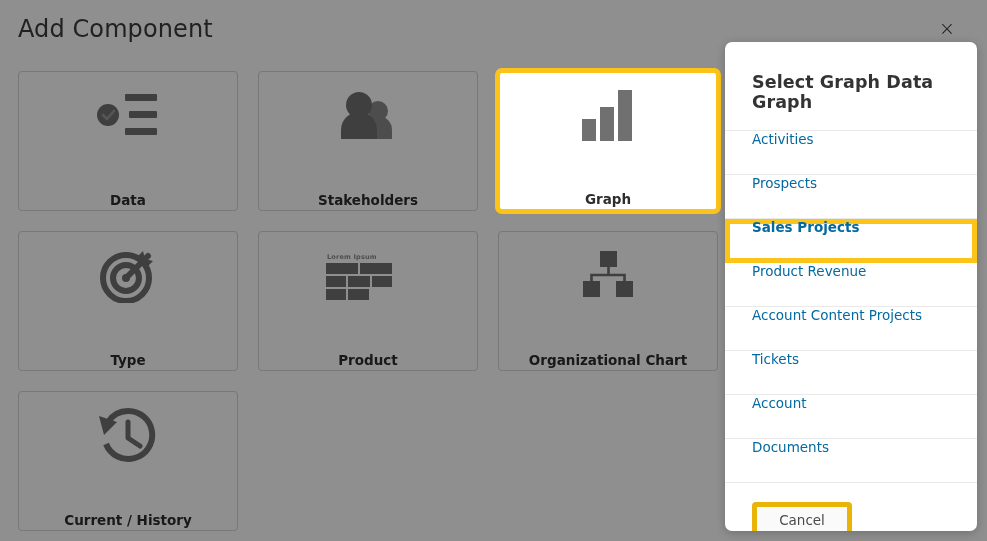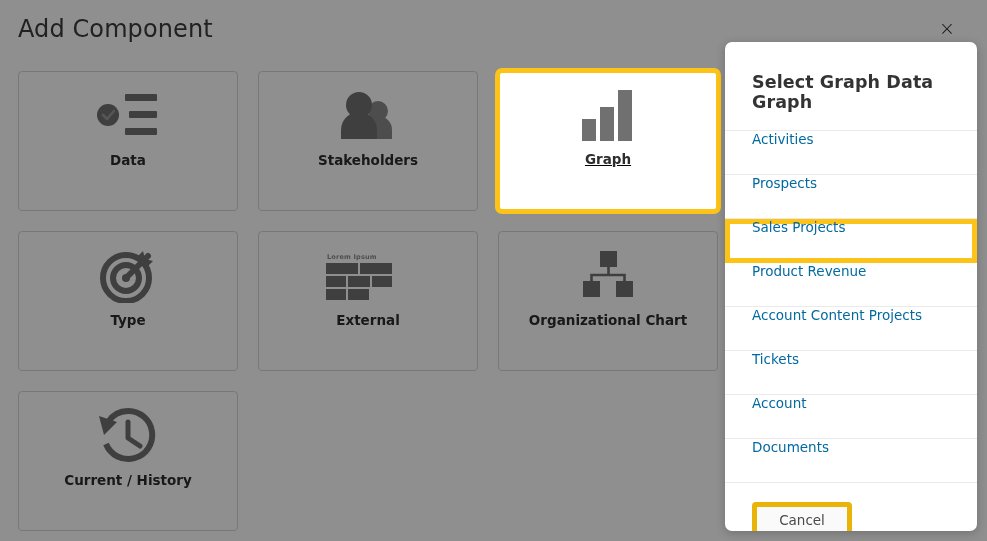--- a/index.html
+++ b/index.html
@@ -86,39 +86,39 @@
     align-items: center;
     justify-content: flex-start;
     cursor: pointer;
   }
 
   .component-card.selected {
     border: none;
     outline: 5px solid #fcc419;
     outline-offset: -2px;
     z-index: 8;
-    text-decoration: underline;
   }
 
   .card-icon {
     height: 80px;
     width: 100%;
     display: flex;
     align-items: center;
     justify-content: center;
     padding-top: 6px;
   }
 
   .card-label {
     font-size: 13.5px;
     font-weight: 700;
     color: #2e2e2e;
     text-align: center;
     line-height: 16px;
     padding: 0 6px;
+    margin-top: 40px;
   }
 
   .icon-fill    { fill: #707070; }
   .icon-fill-lt { fill: #8a8a8a; }
   .icon-stroke  { stroke: #707070; fill: none; }
 
   
   .section-icon { width: 84px; padding-top: 4px; }
   .section-icon .lorem {
     font-size: 6.5px;
@@ -166,20 +166,21 @@
     color: #0369a1;
     border-bottom: 1px solid #eaeaea;
     cursor: pointer;
     background: #ffffff;
   }
 
   .option-row.highlighted {
     border-bottom: none;
     box-shadow: inset 0 0 0 5px #fcc419;
     z-index: 2;
+    font-weight: bold;
   }
 
   .popover-footer {
     padding: 19px 0 0 27px;
   }
 
   .cancel-btn {
     width: 100px;
     height: 35px;
     background: #fafafa;
@@ -286,21 +287,21 @@
               <div class="blk" style="width:20px"></div>
               <div class="blk" style="width:22px"></div>
               <div class="blk" style="width:20px"></div>
             </div>
             <div class="blk-row">
               <div class="blk" style="width:20px"></div>
               <div class="blk" style="width:21px"></div>
             </div>
           </div>
         </div>
-        <div class="card-label">External</div>
+        <div class="card-label">Product</div>
       </div>
 
       <div class="component-card">
         <div class="card-icon">
           <svg width="54" height="52" viewBox="0 0 54 52">
             <rect x="19" y="2" width="17" height="16" class="icon-fill"></rect>
             <rect x="2" y="32" width="17" height="16" class="icon-fill"></rect>
             <rect x="35" y="32" width="17" height="16" class="icon-fill"></rect>
             <path d="M27.5 18 v8 M10.5 32 v-6 h33 v6" stroke="#707070" stroke-width="2.6" fill="none"></path>
           </svg>

